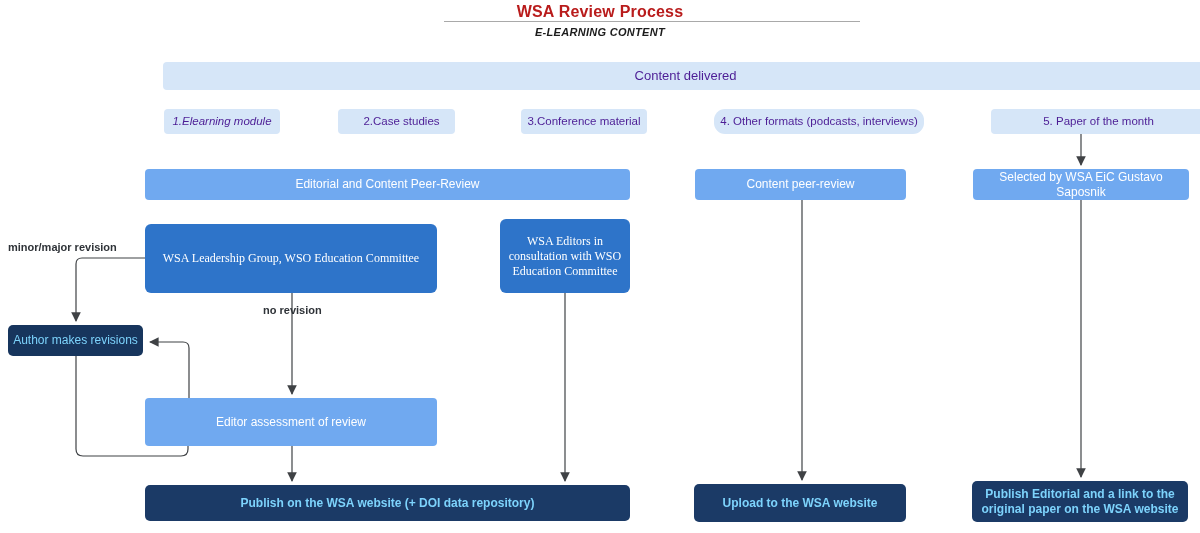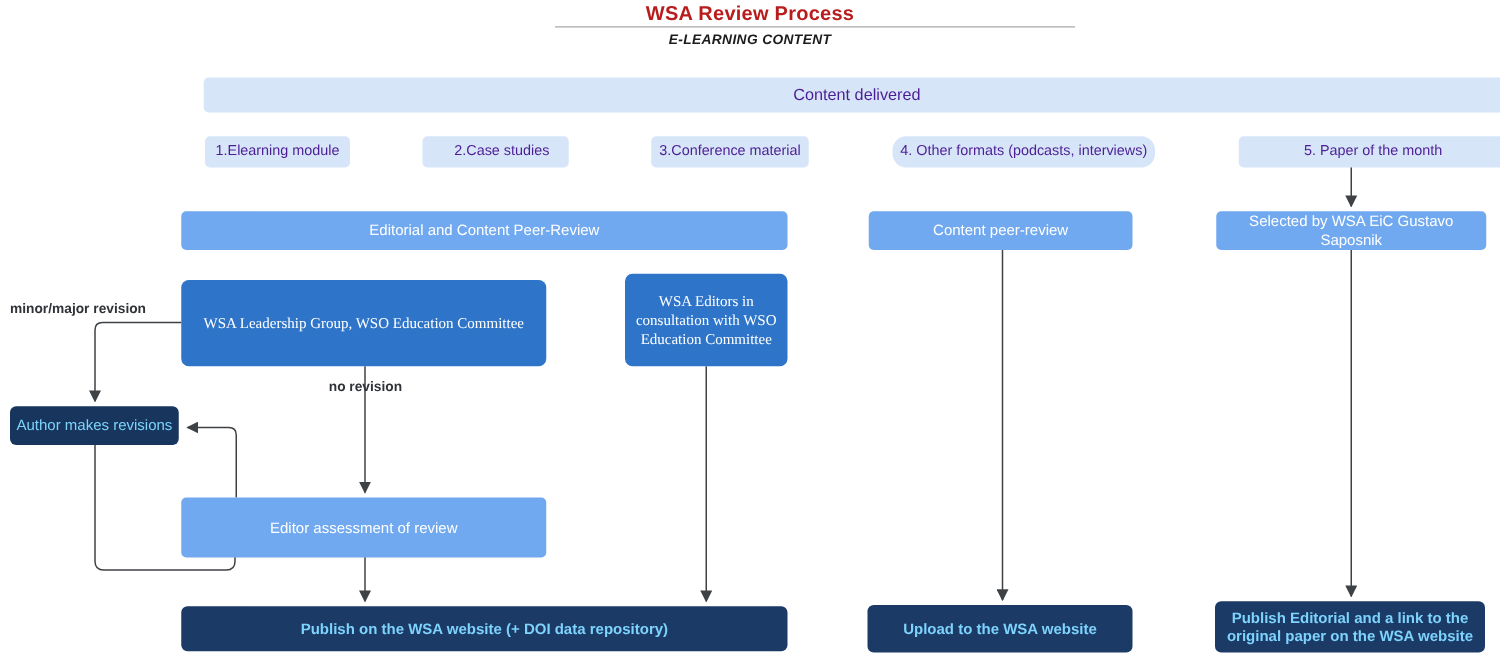--- a/index.html
+++ b/index.html
@@ -31,21 +31,21 @@
     display: flex; align-items: center; justify-content: center;
     text-align: center; line-height: 1.25;
   }
   .lightblue { background: #d6e6f8; color: #4c1d95; border-radius: 4px; margin-left: 18px; }
   .midblue   { background: #70a9f0; color: #ffffff; border-radius: 4px; }
   .strongblue{ background: #2e74c9; color: #ffffff; border-radius: 6px; font-family: Liberation Serif, serif; }
   .navy      { background: #1b3a66; color: #7dd3fc; border-radius: 5px; }
 
   .banner   { left: 145px; top: 62px;  width: 1045px; height: 28px; font-size: 13px; }
   .cat      { height: 25px; top: 109px; font-size: 11.5px; }
-  .cat-1 { left: 146px; width: 116px; }
+  .cat-1 { left: 146px; width: 116px; font-style: italic; }
   .cat-2 { left: 320px; width: 117px; padding-left: 10px; }
   .cat-3 { left: 503px; width: 126px; }
   .cat-4 { left: 696px; width: 210px; border-radius: 11px; }
   .cat-5 { left: 973px; width: 215px; }
 
   .bar { top: 169px; height: 31px; font-size: 12px; }
   .bar-1 { left: 145px; width: 485px; }
   .bar-2 { left: 695px; width: 211px; }
   .bar-3 { left: 973px; width: 216px; }
 

